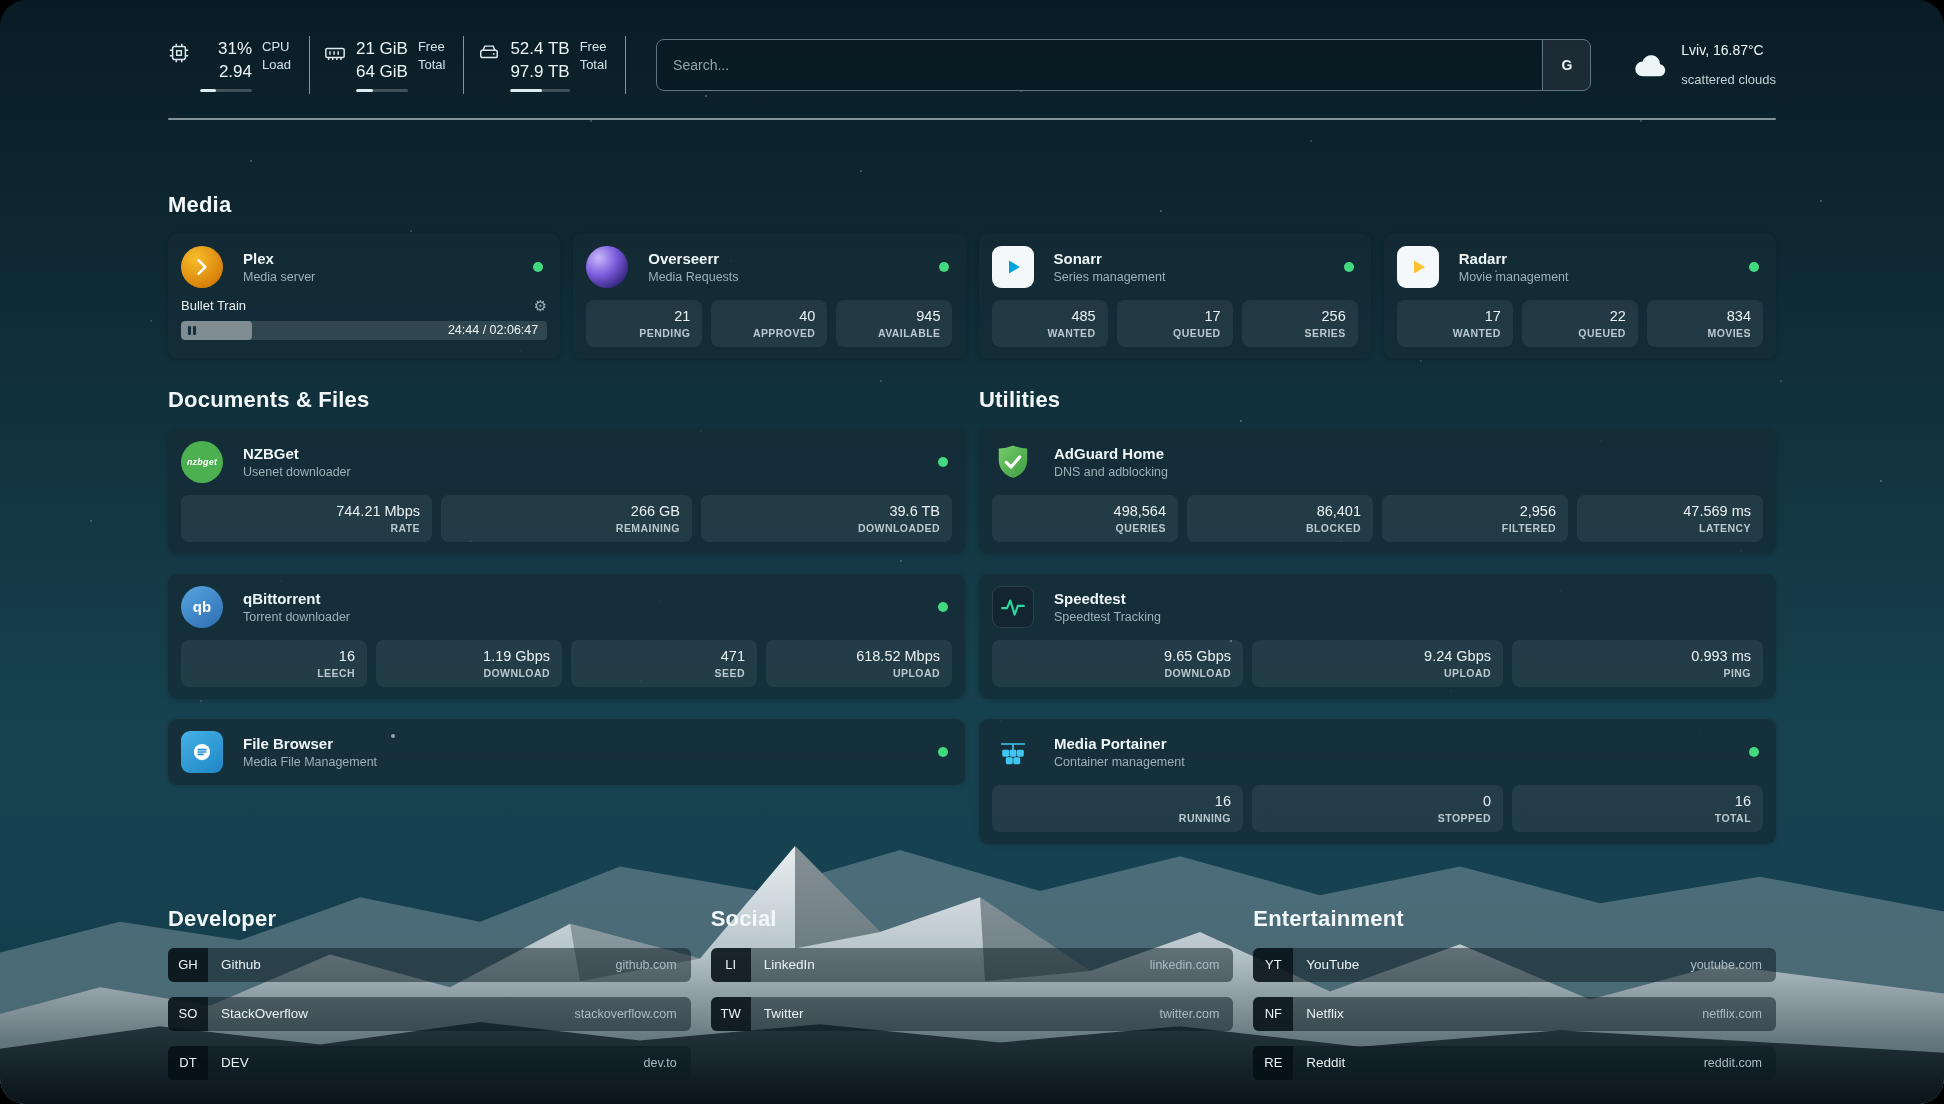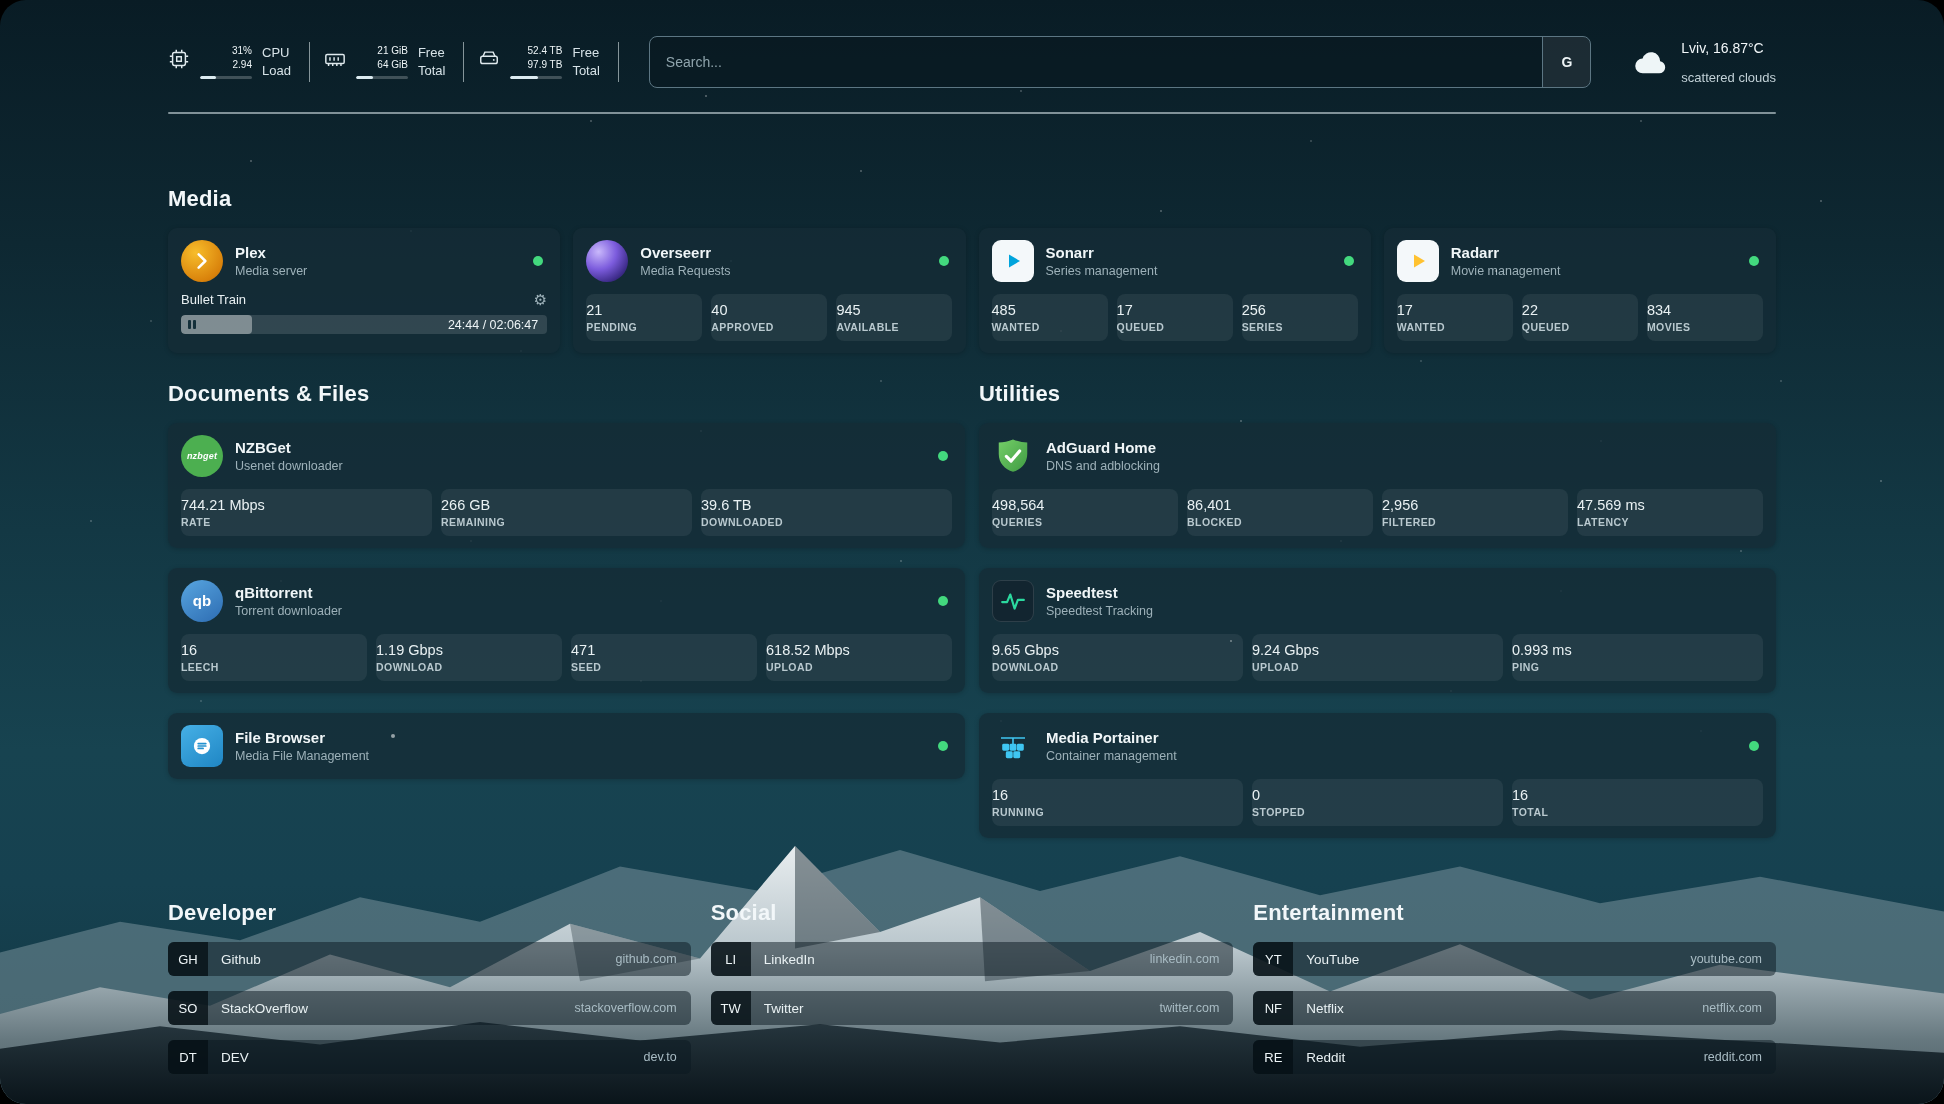--- a/index.html
+++ b/index.html
@@ -27,21 +27,21 @@
     705px 95px 0 0 rgba(255,255,255,.35),1230px 640px 0 0 rgba(255,255,255,.40)}
   .content{position:relative;z-index:3;width:1608px;margin:0 auto}
 
   
   header{display:flex;align-items:center;padding-top:36px}
   .resources{display:flex;align-items:stretch}
   .res{display:flex;align-items:flex-start;gap:10px;padding:2px 18px 2px 14px;border-right:1.5px solid rgba(235,245,248,.55)}
   .res:first-child{padding-left:0}
   .res-icon{margin-top:4px;line-height:0}
   .res-grid{display:flex;gap:10px}
-  .res-vals{display:flex;flex-direction:column;align-items:flex-end;font-size:10px;color:#eef5f7;line-height:1.35;min-width:52px}
+  .res-vals{display:flex;flex-direction:column;align-items:flex-end;font-size:17px;color:#eef5f7;line-height:1.35;min-width:52px}
   .res-labels{display:flex;flex-direction:column;font-size:13px;color:#d6e2e7;line-height:1.35}
   .res-bar{width:100%;height:3px;background:rgba(255,255,255,.22);border-radius:2px;margin-top:5px;overflow:hidden}
   .res-bar i{display:block;height:100%;background:#dcebf0;border-radius:2px}
   .searchbar{flex:1;display:flex;align-items:center;height:52px;margin:0 42px 0 30px;background:rgba(9,24,31,.55);
     border:1.5px solid #5c7683;border-radius:8px;overflow:hidden}
   .searchbar input{flex:1;background:transparent;border:none;outline:none;color:#dfe9ed;font-size:14px;padding:0 16px;font-family:inherit}
   .searchbar input::placeholder{color:#90a5ad}
   .search-provider{width:48px;height:100%;background:rgba(255,255,255,.08);border:none;border-left:1.5px solid #5c7683;
     color:#eef5f7;font-size:14px;font-weight:700;cursor:pointer;font-family:inherit}
   .weather{display:flex;align-items:center;gap:12px;cursor:pointer}
@@ -52,28 +52,28 @@
   
   .section-title{font-size:22px;font-weight:700;color:#f2f7f9;letter-spacing:.2px}
   .media-section{margin-top:72px}
   .media-grid{display:grid;grid-template-columns:repeat(4,1fr);gap:13px;margin-top:16px}
   .two-col{display:grid;grid-template-columns:1fr 1fr;gap:14px;margin-top:28px}
   .col .section-title{margin-bottom:16px}
   .col .card + .card{margin-top:20px}
 
   
   .card{background:rgba(21,44,54,.78);border-radius:9px;padding:12px 13px;box-shadow:0 1px 5px rgba(0,0,0,.20);cursor:pointer}
-  .card-header{display:flex;align-items:center;gap:12px}
+  .card-header{display:flex;align-items:center;gap:20px}
   .sicon{width:42px;height:42px;flex:none;display:flex;align-items:center;justify-content:center;border-radius:50%;line-height:0;overflow:hidden}
   .stitles{flex:1;min-width:0}
   .sname{font-size:15px;font-weight:600;color:#f0f6f8}
   .sdesc{font-size:12.5px;color:#9db1b9;margin-top:3px}
   .dot{width:10px;height:10px;border-radius:50%;background:#43d97e;flex:none;margin-right:4px}
   .stats{display:flex;gap:9px;margin-top:12px}
-  .stat{flex:1;background:rgba(255,255,255,.065);border-radius:8px;padding:8px 0;text-align:left}
+  .stat{flex:1;background:rgba(255,255,255,.065);border-radius:8px;padding:8px 12px;text-align:right}
   .sval{font-size:14.5px;color:#e9f1f3}
   .slab{font-size:10.5px;font-weight:700;color:#b9c9cf;letter-spacing:.45px;margin-top:3px}
 
   
   .i-plex{background:radial-gradient(circle at 35% 30%,#f7bd2b,#d9820b 72%,#b26a08)}
   .i-overseerr{background:radial-gradient(circle at 30% 28%,#c9b8fb 0%,#7c5cdd 42%,#3b2a86 76%,#1f1947 100%)}
   .i-sonarr,.i-radarr{background:#f4f8fa;border-radius:9px}
   .i-nzbget{background:#4caf50}
   .icon-text{color:#fff;font-weight:700;font-style:italic}
   .i-nzbget .icon-text{font-size:9px;letter-spacing:.2px}

